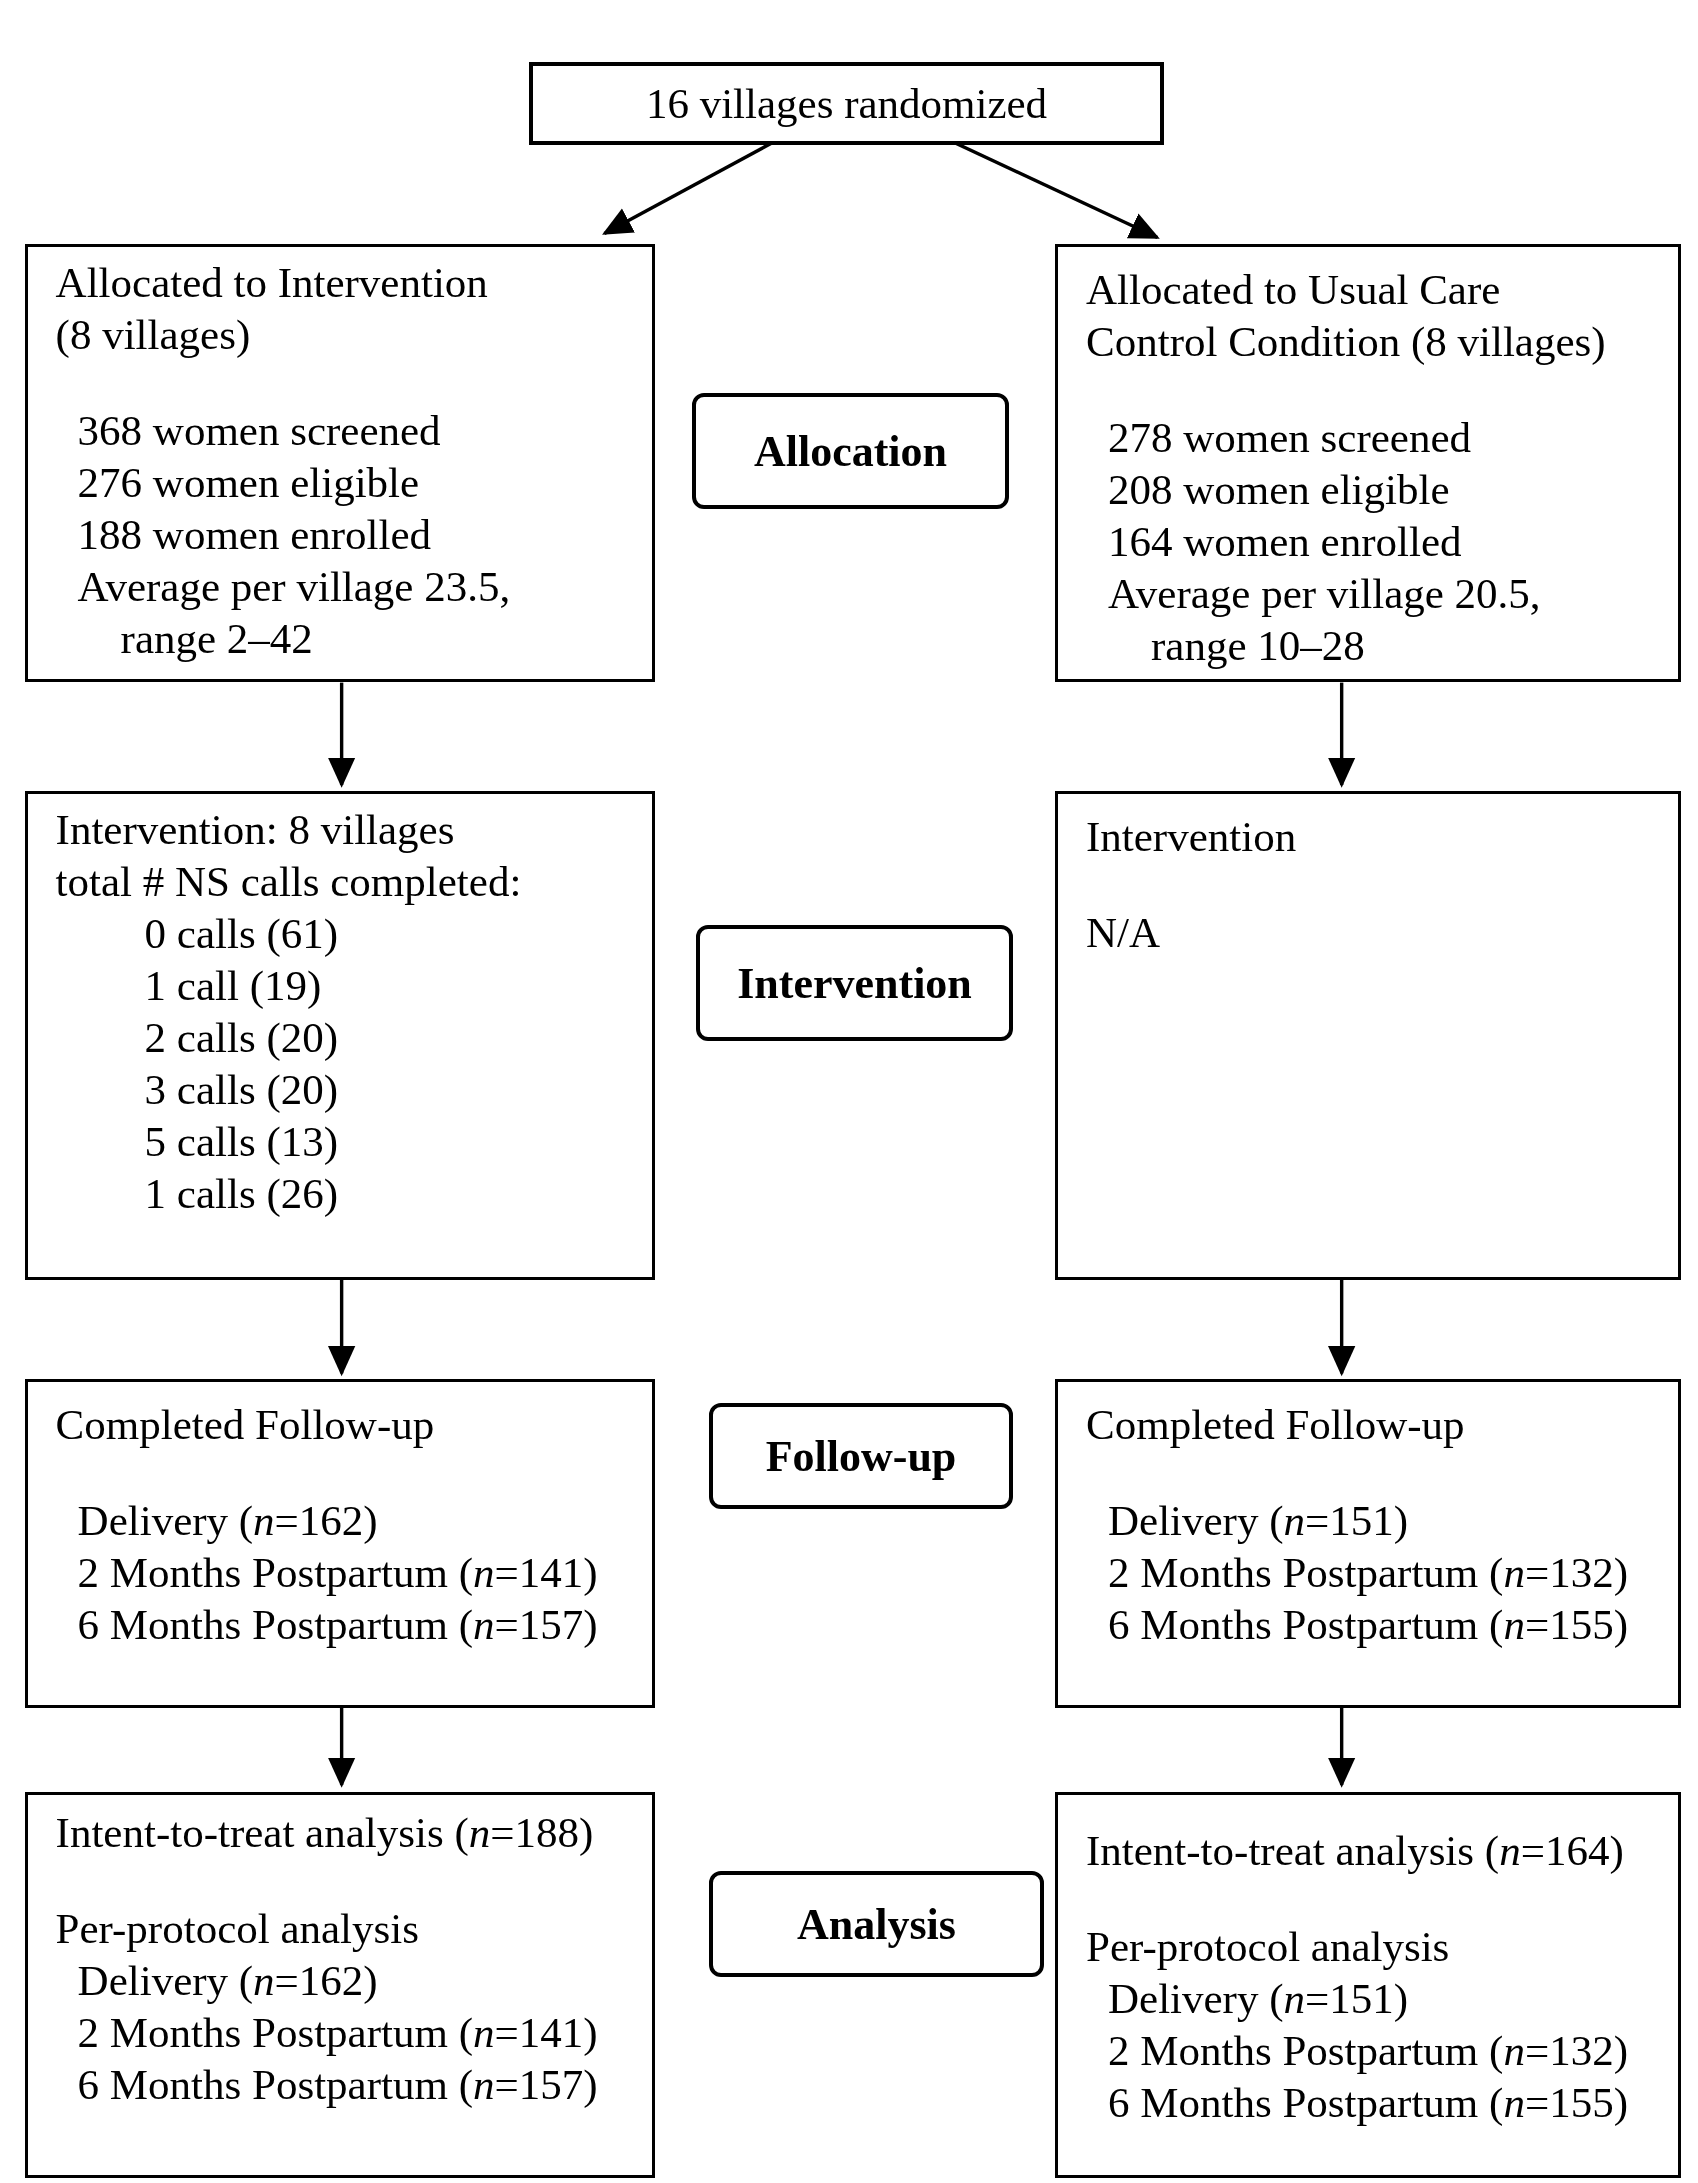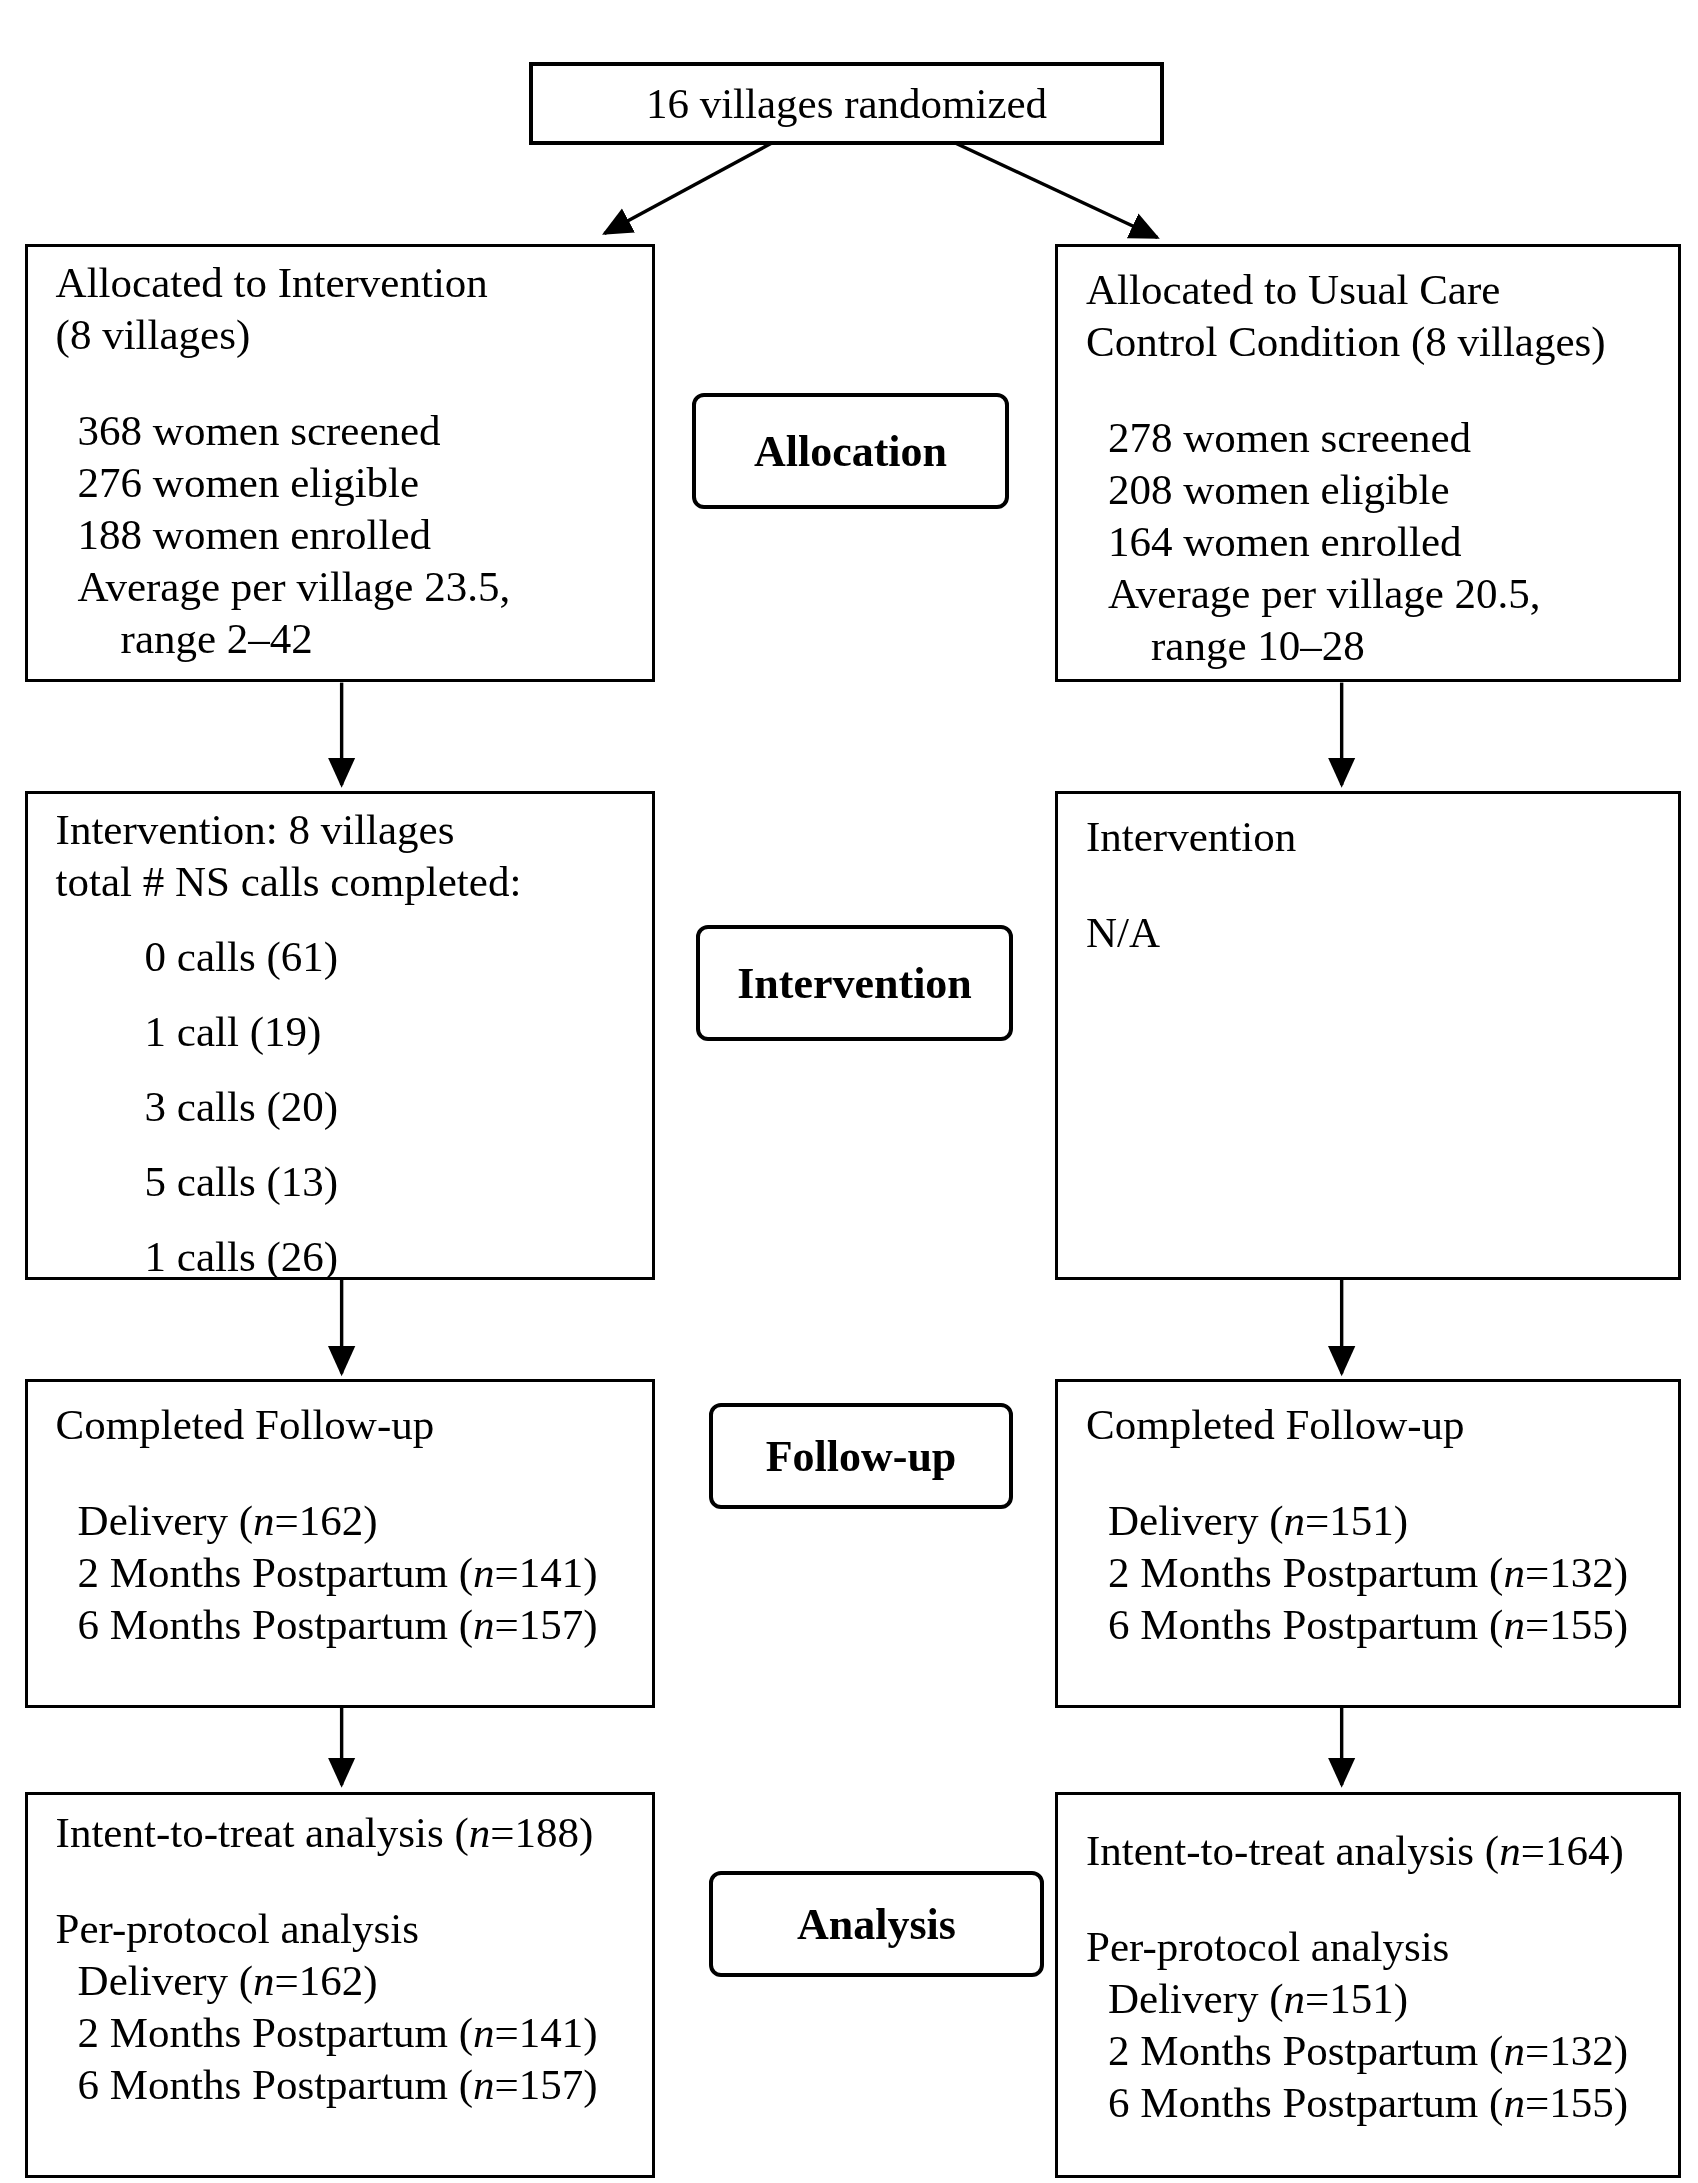--- a/index.html
+++ b/index.html
@@ -18,21 +18,21 @@
   }
   .content{
     font-size:43px;
     line-height:52px;
     padding:10.2px 9.6px 0 28px;
   }
   .line{min-height:52px;white-space:nowrap;}
   .line.blank{min-height:44px;}
   .ind1{padding-left:22px;}
   .ind2{padding-left:65px;}
-  .indcalls{padding-left:89px;margin-top:23px;}
+  .indcalls{padding-left:89px;}
 
   #top-box{
     left:529px;top:13.7px;width:635px;height:83px;
     display:flex;align-items:center;justify-content:center;
     font-size:43px;
     border-width:4.1px;
     margin-top:48px;
   }
   .stage-label{
     position:absolute;
@@ -123,20 +123,21 @@
     <div class="line ind1">164 women enrolled</div>
     <div class="line ind1">Average per village 20.5,</div>
     <div class="line ind2">range 10–28</div>
   </div>
 
   <div class="box content" id="interv-left">
     <div class="line">Intervention: 8 villages</div>
     <div class="line">total # NS calls completed:</div>
     <div class="line indcalls">0 calls (61)</div>
     <div class="line indcalls">1 call (19)</div>
+    <div class="line indcalls">2 calls (20)</div>
     <div class="line indcalls">3 calls (20)</div>
     <div class="line indcalls">5 calls (13)</div>
     <div class="line indcalls">1 calls (26)</div>
   </div>
 
   <div class="box content" id="interv-right">
     <div class="line">Intervention</div>
     <div class="line blank"></div>
     <div class="line">N/A</div>
   </div>

